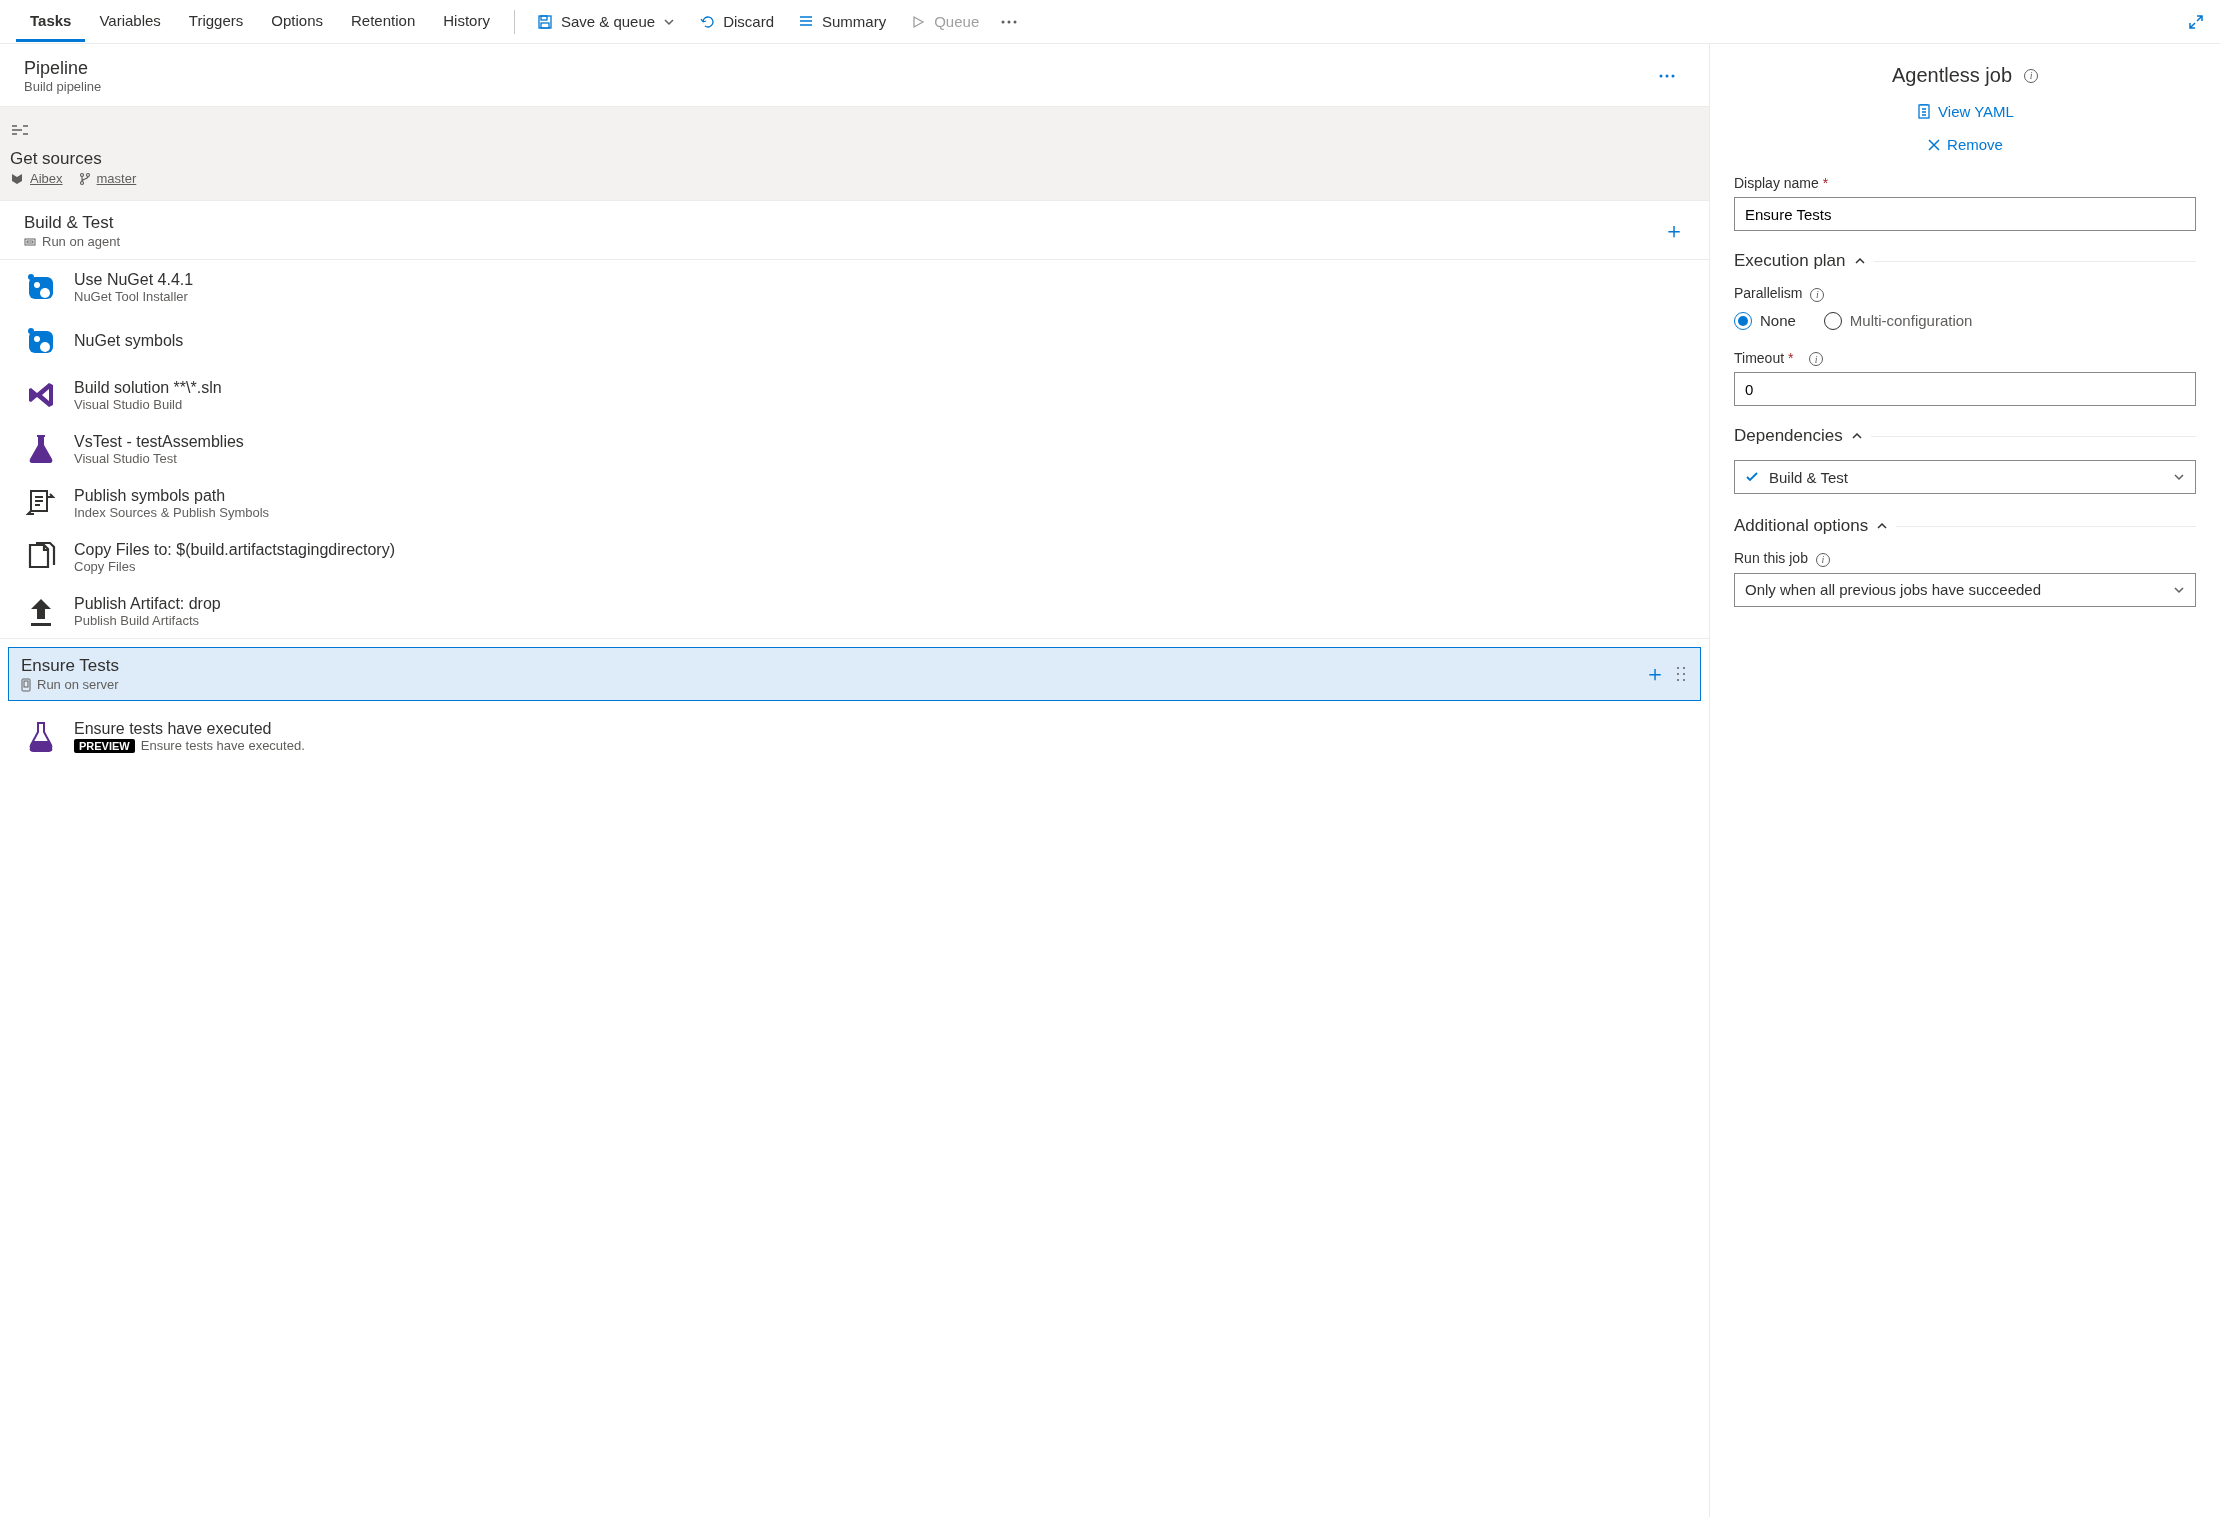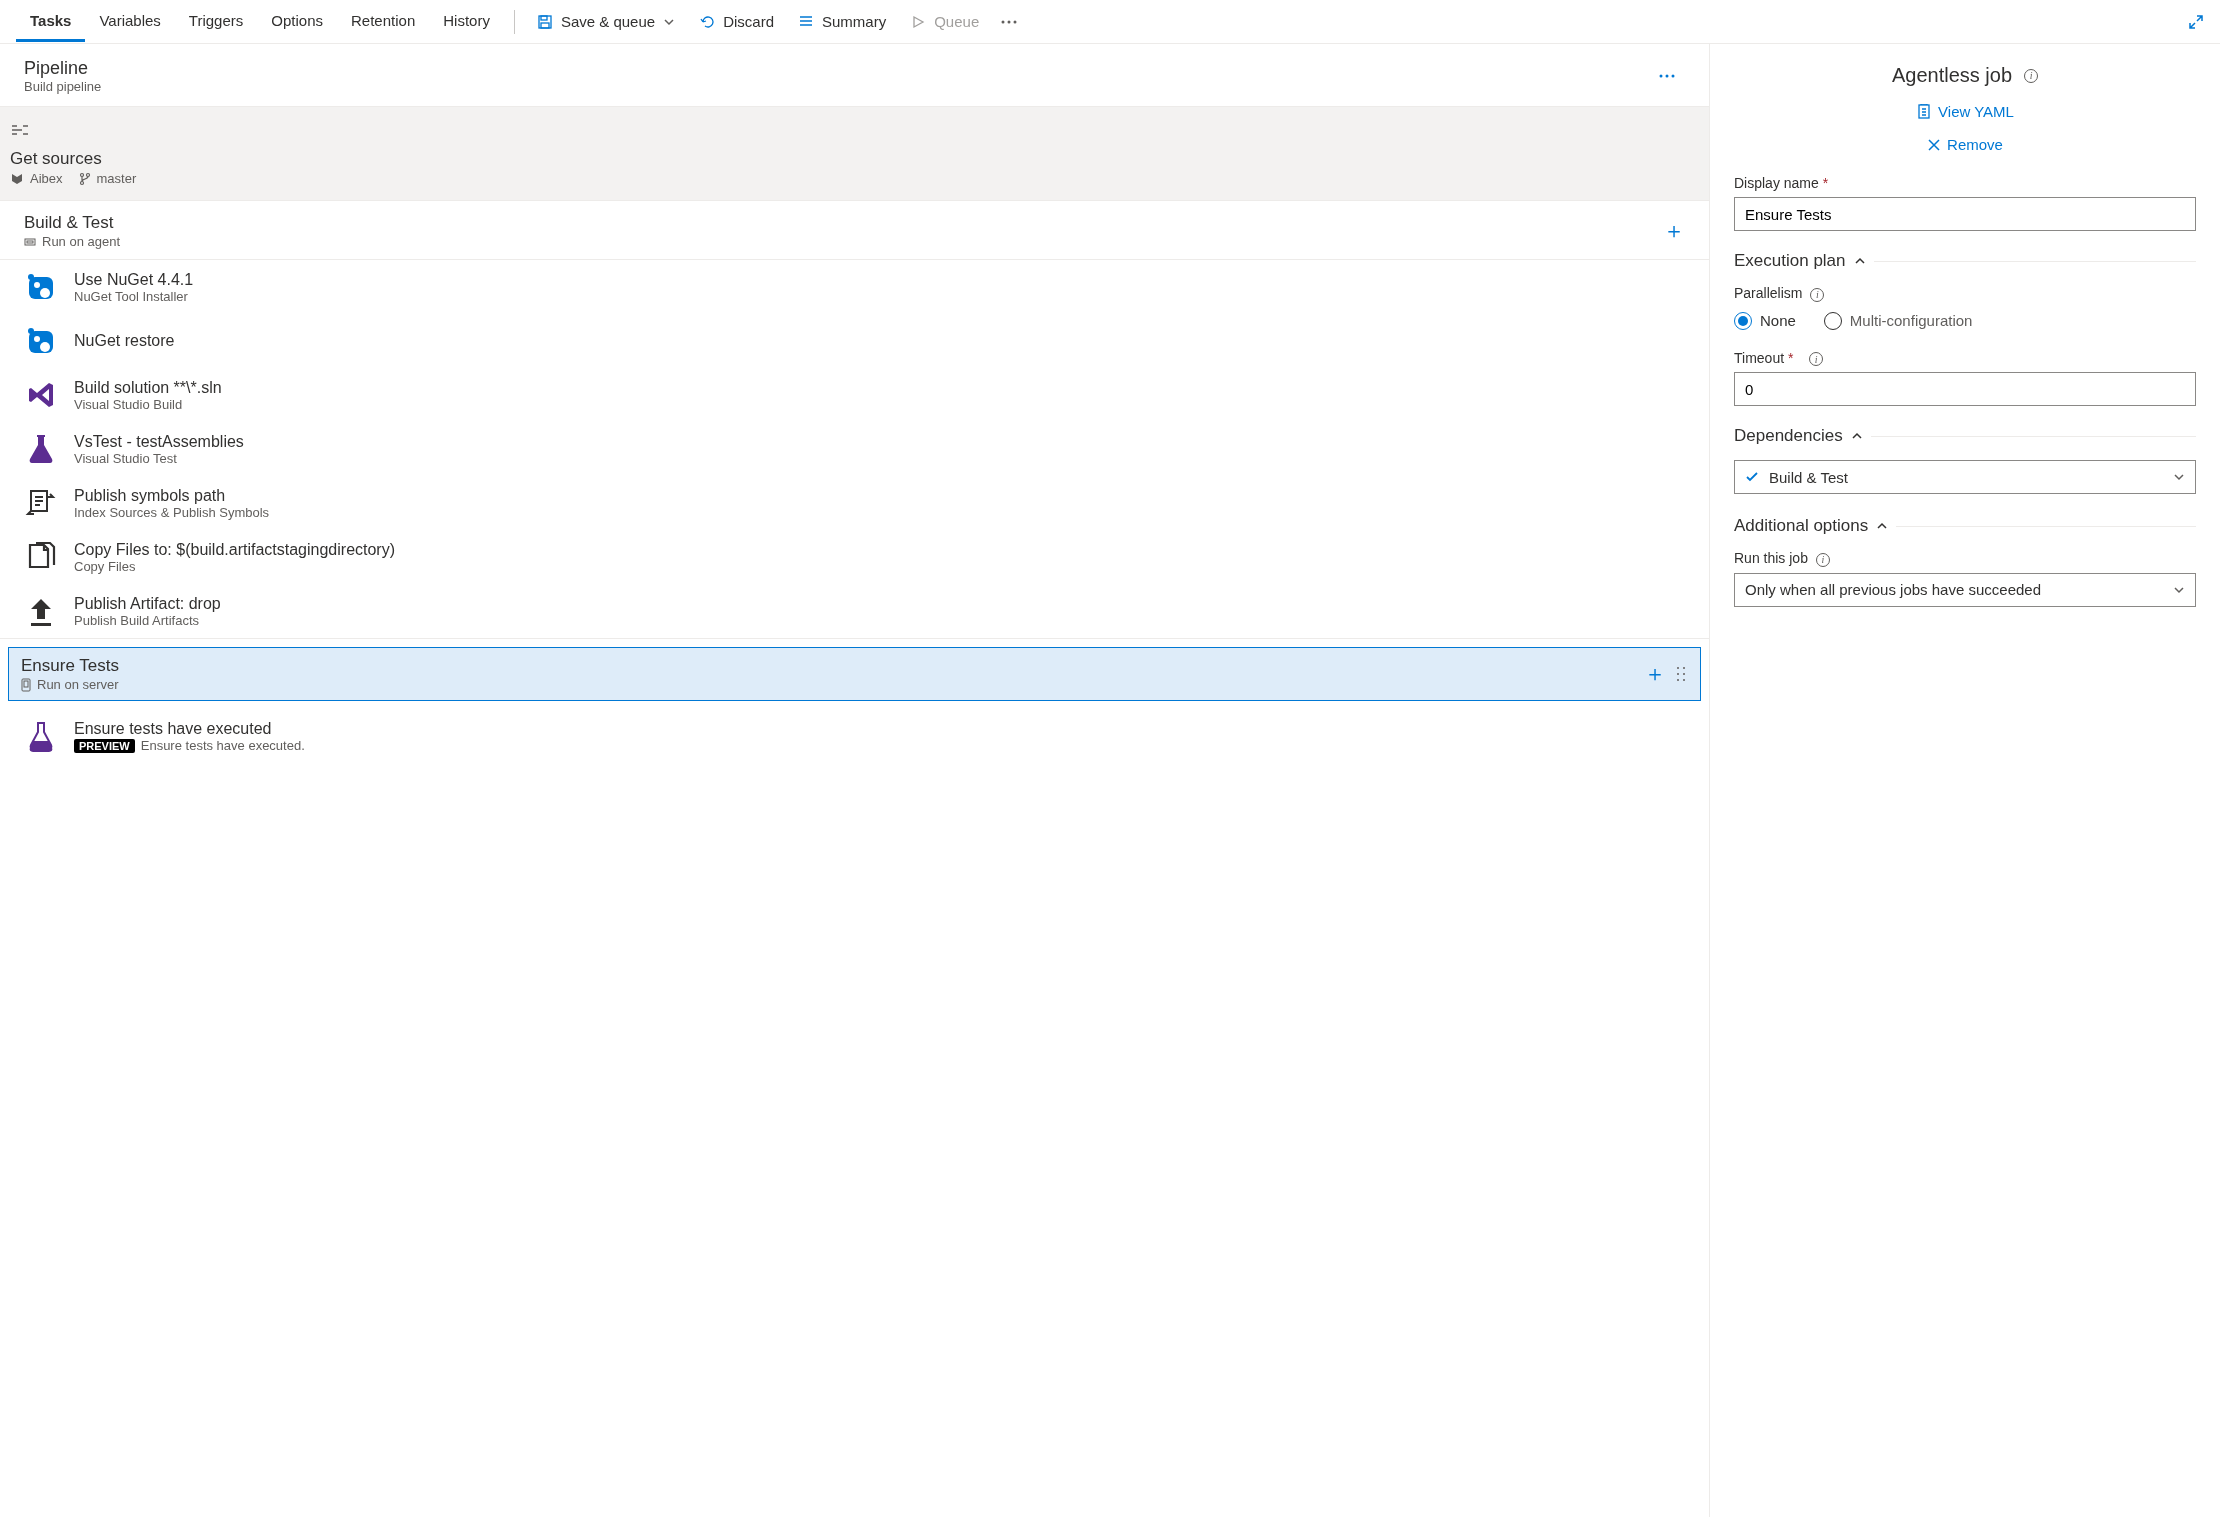--- a/index.html
+++ b/index.html
@@ -19,21 +19,21 @@
 .left { flex: 1; border-right: 1px solid #edebe9; overflow-y:auto; }
 .right { width: 510px; padding: 20px 24px; overflow-y:auto; }
 .pipe-header { display:flex; align-items:center; justify-content:space-between; padding: 14px 24px 12px; }
 .pipe-header h2 { font-size: 18px; font-weight: 400; }
 .pipe-header .sub { color:#605e5c; font-size:13px; }
 .phase { background:#f3f2f1; border-top:1px solid #edebe9; border-bottom:1px solid #edebe9; padding: 10px 10px 10px 10px; }
 .phase-row { display:flex; align-items:flex-start; gap:12px; padding: 4px 0; flex-direction: column; }
 .phase-ic { width:20px; display:flex; justify-content:center; padding-top:2px; color:#605e5c;}
 .phase-body { flex:1; }
 .phase-title { font-size: 17px; font-weight:400; }
-.phase-sub { color:#605e5c; font-size:13px; display:flex; gap:16px; margin-top:2px; align-items:center;}
+.phase-sub { color:#605e5c; font-size:13px; display:flex; gap:16px; margin-top:2px; align-items:center;text-decoration:underline;}
 .phase-sub .mini { display:flex; align-items:center; gap:6px; }
 .job-header { display:flex; align-items:center; padding: 12px 18px 10px 24px; border-bottom:1px solid #edebe9; }
 .job-header .jt { flex:1; }
 .job-header .jt h3 { font-size: 17px; font-weight:400; }
 .job-header .jt .sub { color:#605e5c; font-size:13px; display:flex;align-items:center;gap:6px; margin-top:1px;}
 .job-header .add { color:#0078d4; font-size:22px; cursor:pointer; padding:0 6px;}
 .task { display:flex; align-items:center; gap:16px; padding: 10px 18px 10px 24px; }
 .task .ticon { width:34px; height:34px; display:flex; align-items:center; justify-content:center; flex-shrink:0; }
 .task .tbody { flex:1; }
 .task .ttitle { font-size: 16px; }
@@ -213,21 +213,21 @@
           <div class="task">
             <div class="ticon">
               <svg width="32" height="32" viewBox="0 0 32 32">
                 <rect x="4" y="6" width="24" height="22" rx="6" fill="#0078d4"></rect>
                 <circle cx="12" cy="14" r="3" fill="#fff"></circle>
                 <circle cx="20" cy="22" r="5" fill="#fff"></circle>
                 <circle cx="6" cy="6" r="3" fill="#0078d4"></circle>
               </svg>
             </div>
             <div class="tbody">
-              <div class="ttitle">NuGet restore</div>
+              <div class="ttitle">NuGet symbols</div>
             </div>
           </div>
           <div class="task">
             <div class="ticon">
               <svg width="32" height="32" viewBox="0 0 32 32" fill="#5c2d91">
                 <path d="M24 4l4 2v20l-4 2-12-10-6 5-2-1V10l2-1 6 5zM24 10l-7 6 7 6z"></path>
               </svg>
             </div>
             <div class="tbody">
               <div class="ttitle">Build solution **\*.sln</div>

